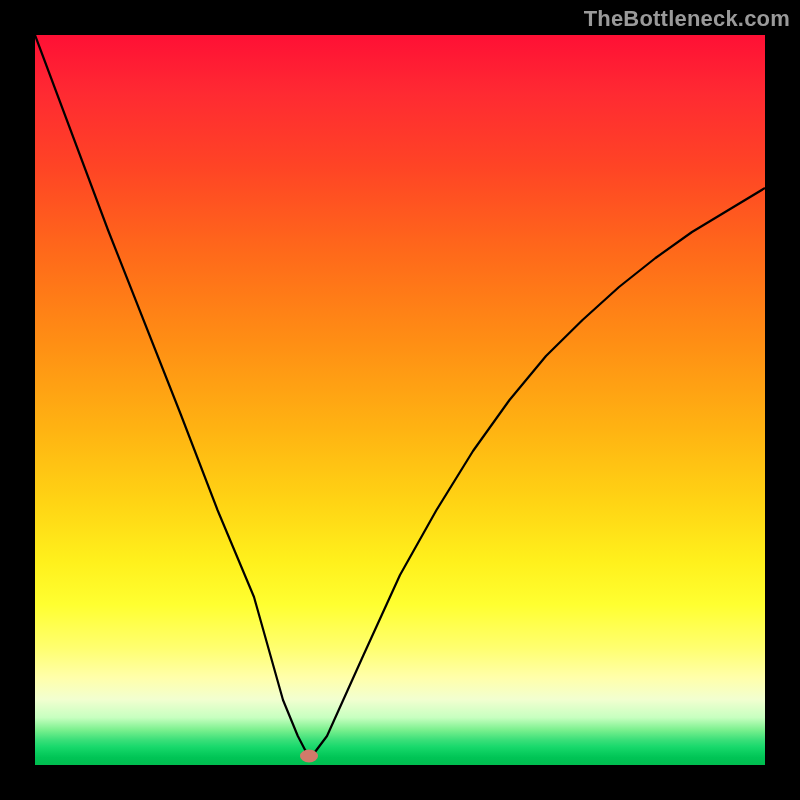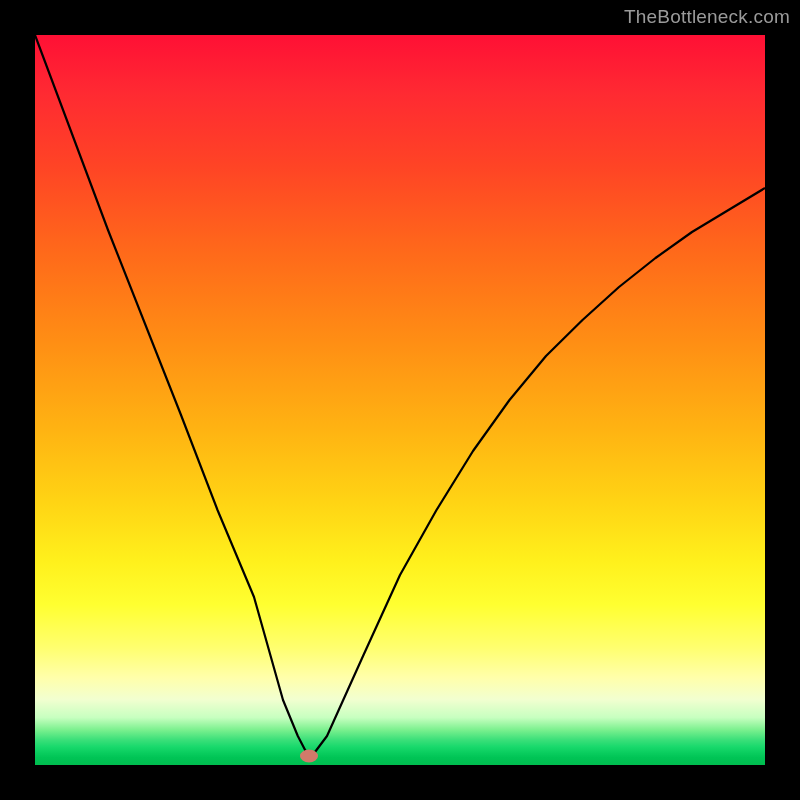--- a/index.html
+++ b/index.html
@@ -50,23 +50,23 @@
     left: 0;
     top: 0;
     width: 730px;
     height: 730px;
   }
   .watermark {
     position: absolute;
     top: 6px;
     right: 10px;
     color: #9a9a9a;
-    font-size: 19px;
+    font-size: 22px;
     letter-spacing: 0.2px;
-    font-weight: 400;
+    font-weight: 700;
   }
 </style>
 </head>
 <body>
 
 <div class="frame">
 
   <div class="plot">
     <svg viewBox="0 0 730 730">
       <path d="M 0 0

